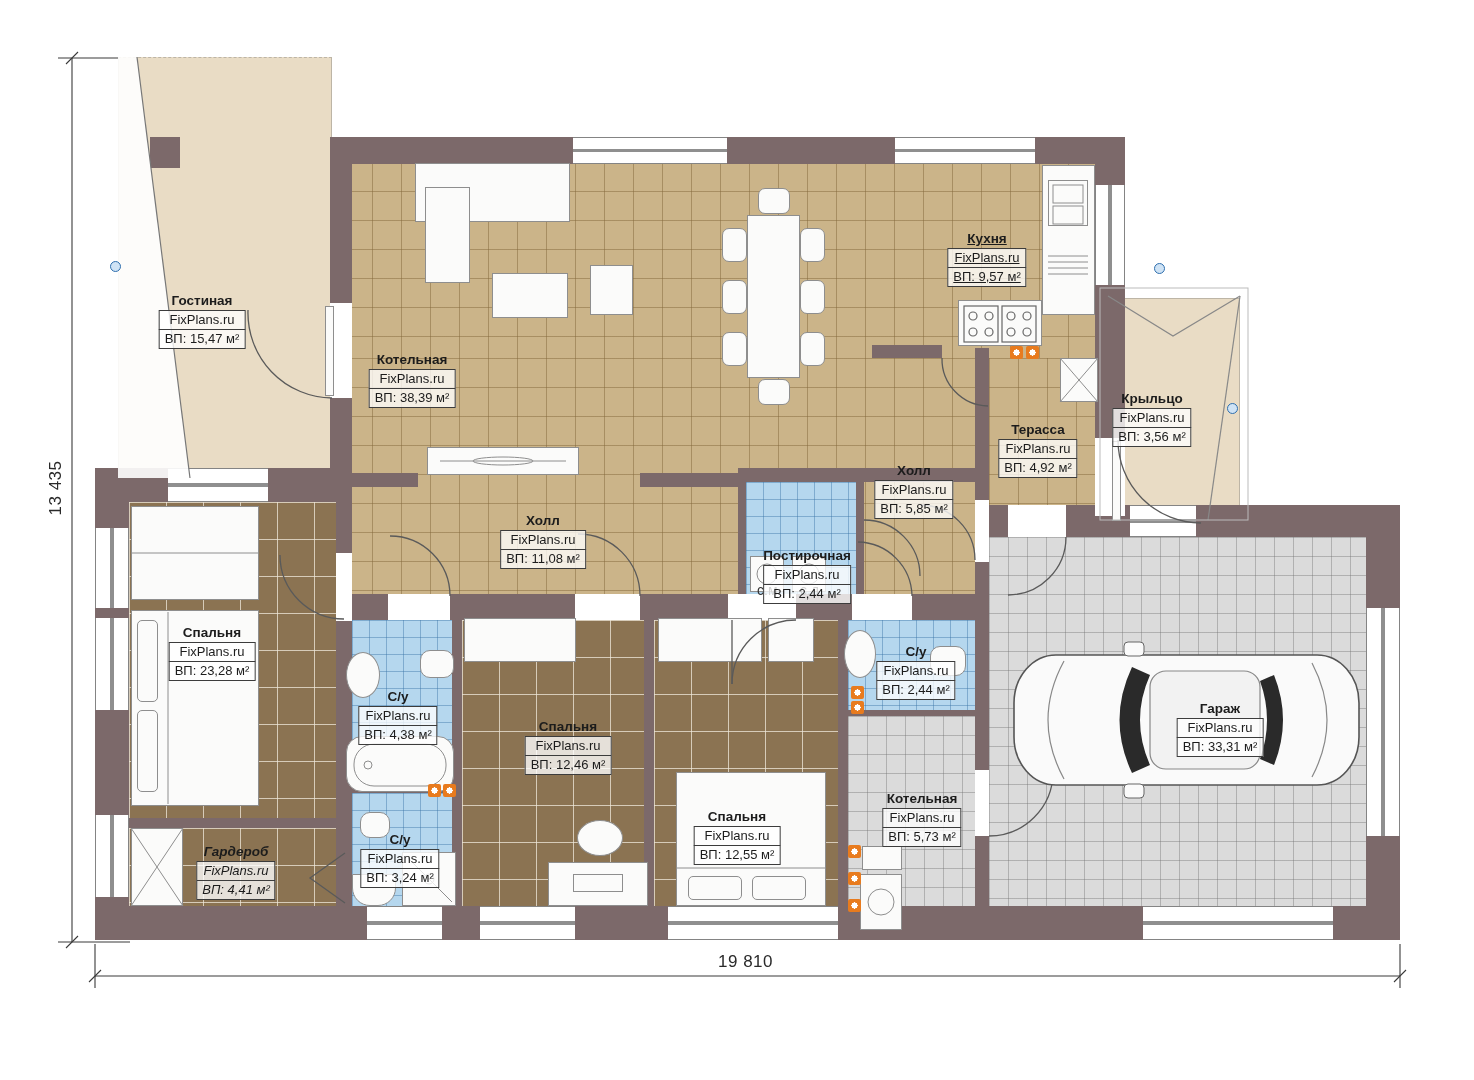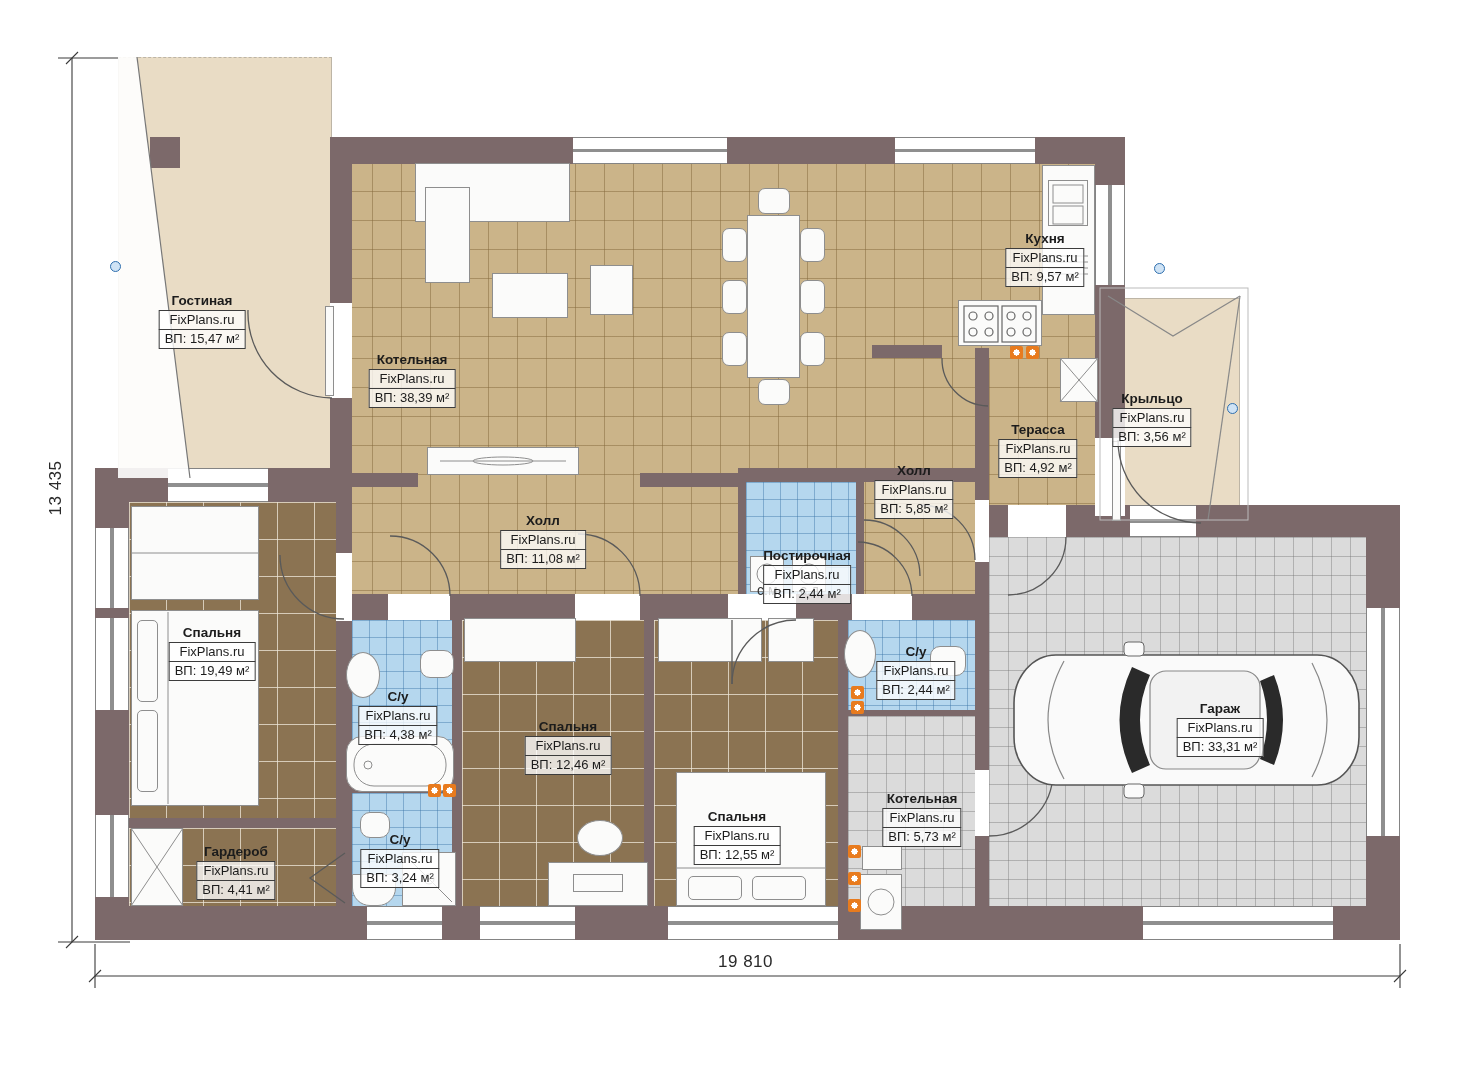--- a/index.html
+++ b/index.html
@@ -250,21 +250,21 @@
   <div class="rlabel" style="left:202px;top:293px;">
     <div class="nm">Гостиная</div>
     <div class="bx">FixPlans.ru</div>
     <div class="bx">ВП: 15,47 м²</div>
   </div>
   <div class="rlabel" style="left:412px;top:352px;">
     <div class="nm">Котельная</div>
     <div class="bx">FixPlans.ru</div>
     <div class="bx">ВП: 38,39 м²</div>
   </div>
-  <div class="rlabel" style="left:1045px;top:231px;">
+  <div class="rlabel" style="left:987px;top:231px;text-decoration:underline;">
     <div class="nm">Кухня</div>
     <div class="bx">FixPlans.ru</div>
     <div class="bx">ВП: 9,57 м²</div>
   </div>
   <div class="rlabel" style="left:1152px;top:391px;">
     <div class="nm">Крыльцо</div>
     <div class="bx">FixPlans.ru</div>
     <div class="bx">ВП: 3,56 м²</div>
   </div>
   <div class="rlabel" style="left:1038px;top:422px;">
@@ -283,21 +283,21 @@
     <div class="bx">ВП: 2,44 м²</div>
   </div>
   <div class="rlabel" style="left:543px;top:513px;">
     <div class="nm">Холл</div>
     <div class="bx">FixPlans.ru</div>
     <div class="bx">ВП: 11,08 м²</div>
   </div>
   <div class="rlabel" style="left:212px;top:625px;">
     <div class="nm">Спальня</div>
     <div class="bx">FixPlans.ru</div>
-    <div class="bx">ВП: 19,49 м²</div>
+    <div class="bx">ВП: 23,28 м²</div>
   </div>
   <div class="rlabel" style="left:398px;top:689px;">
     <div class="nm">С/у</div>
     <div class="bx">FixPlans.ru</div>
     <div class="bx">ВП: 4,38 м²</div>
   </div>
   <div class="rlabel" style="left:568px;top:719px;">
     <div class="nm">Спальня</div>
     <div class="bx">FixPlans.ru</div>
     <div class="bx">ВП: 12,46 м²</div>
@@ -315,21 +315,21 @@
   <div class="rlabel" style="left:922px;top:791px;">
     <div class="nm">Котельная</div>
     <div class="bx">FixPlans.ru</div>
     <div class="bx">ВП: 5,73 м²</div>
   </div>
   <div class="rlabel" style="left:1220px;top:701px;">
     <div class="nm">Гараж</div>
     <div class="bx">FixPlans.ru</div>
     <div class="bx">ВП: 33,31 м²</div>
   </div>
-  <div class="rlabel" style="left:236px;top:844px;">
+  <div class="rlabel" style="left:236px;top:844px;font-style:italic;">
     <div class="nm">Гардероб</div>
     <div class="bx">FixPlans.ru</div>
     <div class="bx">ВП: 4,41 м²</div>
   </div>
   <div class="rlabel" style="left:400px;top:832px;">
     <div class="nm">С/у</div>
     <div class="bx">FixPlans.ru</div>
     <div class="bx">ВП: 3,24 м²</div>
   </div>
 

